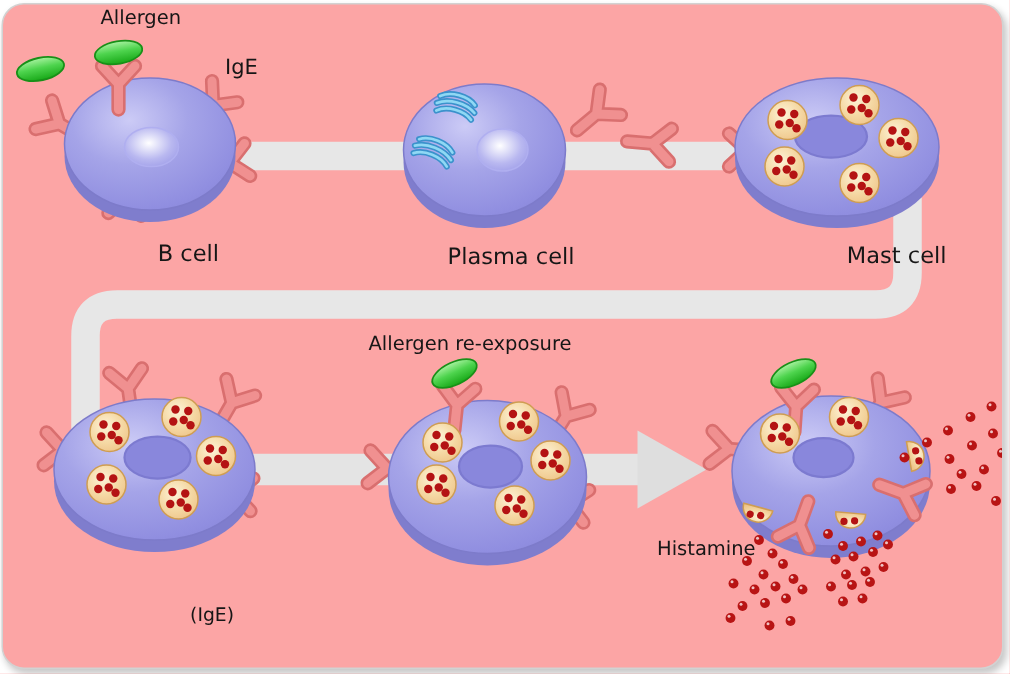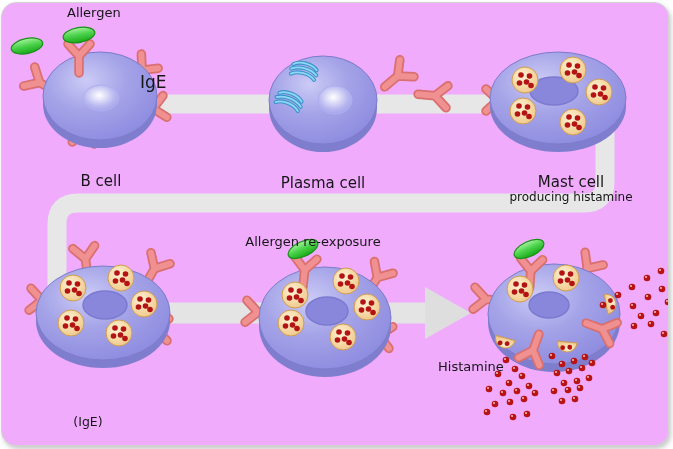--- a/index.html
+++ b/index.html
@@ -1,22 +1,22 @@
 <!DOCTYPE html>
 <html><head>
 <meta charset="utf-8">
 <style>
   html,body{margin:0;padding:0;background:#ffffff;}
   body{width:673px;height:449px;overflow:hidden;font-family:"DejaVu Sans","Liberation Sans",sans-serif;}
-  .stage{position:absolute;left:1px;top:2px;width:666px;height:442px;background:#f0abfc;
+  .stage{position:absolute;left:1px;top:2px;width:666px;height:442px;background:#fca5a5;
          border:1px solid #d2d2d2;border-radius:15px;
          box-shadow:2px 3px 5px rgba(0,0,0,.22);}
   .stage svg{position:absolute;left:0;top:0;}
   .lbl{position:absolute;color:#161616;line-height:1.15;white-space:nowrap;}
-  .ctr{text-align:center;white-space:normal;margin-top:12px;}
+  .ctr{text-align:right;white-space:normal;}
   .lbl.red{color:#c32020;}
 </style>
 </head>
 <body>
 
 <div class="stage">
 <svg width="666" height="442" viewBox="1 2 666 442">
   <defs>
     <radialGradient id="cg" cx="38%" cy="32%" r="85%">
       <stop offset="0%" stop-color="#cccbf6"></stop>
@@ -218,21 +218,20 @@
           <use href="#hd" transform="translate(553,390)"></use>
       <use href="#hd" transform="translate(567,389)"></use>
           <use href="#hd" transform="translate(579,387)"></use>
       <use href="#hd" transform="translate(561,400)"></use>
           <use href="#hd" transform="translate(574,398)"></use>
     </g>
   </g>
 </svg>
 
 <div class="lbl" style="left:65px;top:3px;font-size:13px;">Allergen</div>
-<div class="lbl" style="left:138px;top:34px;font-size:17px;margin-top:36px;">IgE</div>
+<div class="lbl" style="left:148px;top:34px;font-size:14px;">IgE</div>
 <div class="lbl ctr" style="left:54px;top:158px;width:90px;font-size:15px;">B cell</div>
 <div class="lbl ctr" style="left:509px;top:159px;width:120px;font-size:15px;">Mast cell</div>
 <div class="lbl ctr" style="left:261px;top:160px;width:120px;font-size:15px;">Plasma cell</div>
-<div class="lbl ctr" style="left:502px;top:176px;width:134px;font-size:12px;">producing histamine</div>
 <div class="lbl ctr" style="left:18px;top:400px;width:136px;font-size:12.5px;">(IgE)</div>
 <div class="lbl ctr" style="left:243px;top:220px;width:136px;font-size:13px;">Allergen re-exposure</div>
 <div class="lbl" style="left:436px;top:357px;font-size:13px;">Histamine</div>
 </div>
 
 </body></html>

